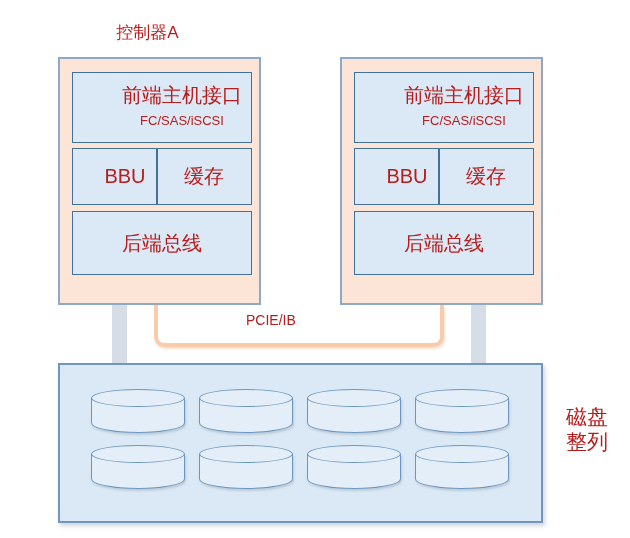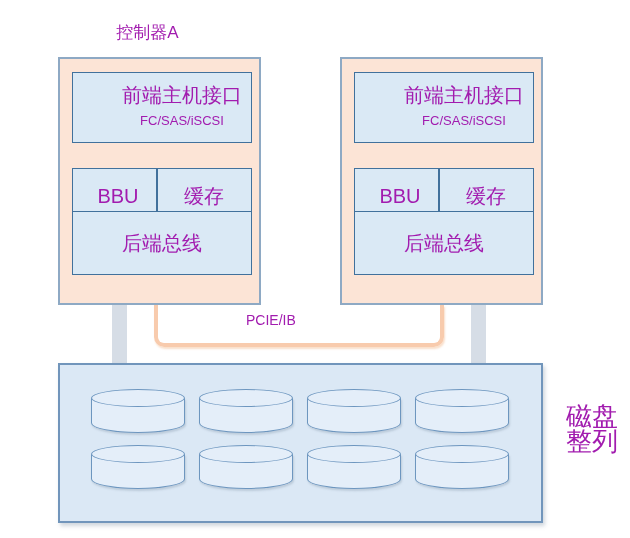--- a/index.html
+++ b/index.html
@@ -47,21 +47,21 @@
     background: var(--module-fill, #dae9f5);
     border: 1.5px solid var(--module-border, #41719c);
     display: flex;
     align-items: center;
     justify-content: center;
     text-align: center;
     font-size: 20px;
   }
   .module.frontend { top: 13px; height: 71px; flex-direction: column; line-height: 26px; padding-left: 40px; }
   .module.frontend .line2 { font-size: 13px; }
-  .module.bbu-row { top: 89px; height: 57px; padding: 3px; margin-top: 20px; }
+  .module.bbu-row { top: 89px; height: 57px; padding: 10px; }
   .bbu-cell  { width: 84px; height: 100%; display: flex; align-items: center; justify-content: center; }
   .cache-cell{ flex: 1;     height: 100%; display: flex; align-items: center; justify-content: center; }
   .bbu-divider {
     position: absolute; left: 83px; top: 0; bottom: 0; width: 1.5px;
     background: var(--module-border, #41719c);
   }
   .module.backend { top: 152px; height: 64px; }
 
   
   .gray-bar {
@@ -129,29 +129,29 @@
     position: absolute; top: 0; left: 0; right: 0; height: 18px;
     background: var(--cylinder-fill, #e4eef9);
     border: 1.5px solid var(--cylinder-stroke, #6d96bf);
     border-radius: 50%;
   }
 
   .disk-label {
     position: absolute;
     left: 566px;
     top: 404px;
-    font-size: 26px;
+    font-size: 21px;
     line-height: 25px;
     white-space: nowrap;
   }
 </style>
 </head>
 <body>
 
-<div class="canvas" style="color: #a21caf;">
+<div class="canvas" style="color: #b91c1c;">
 
   <div class="ctrl-title a">控制器A</div>
 
   <div class="controller a">
     <div class="module frontend">
       <div class="line1">前端主机接口</div>
       <div class="line2">FC/SAS/iSCSI</div>
     </div>
     <div class="module bbu-row">
       <div class="bbu-cell">BBU</div>

